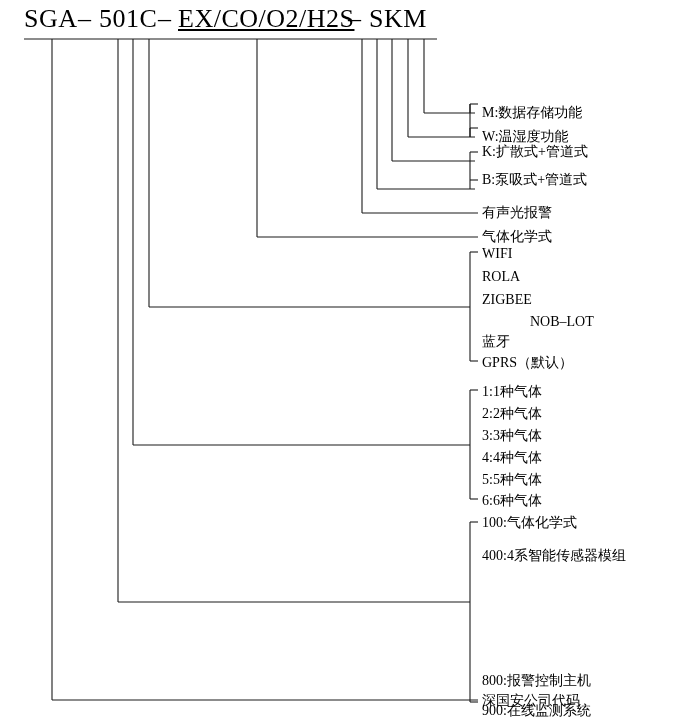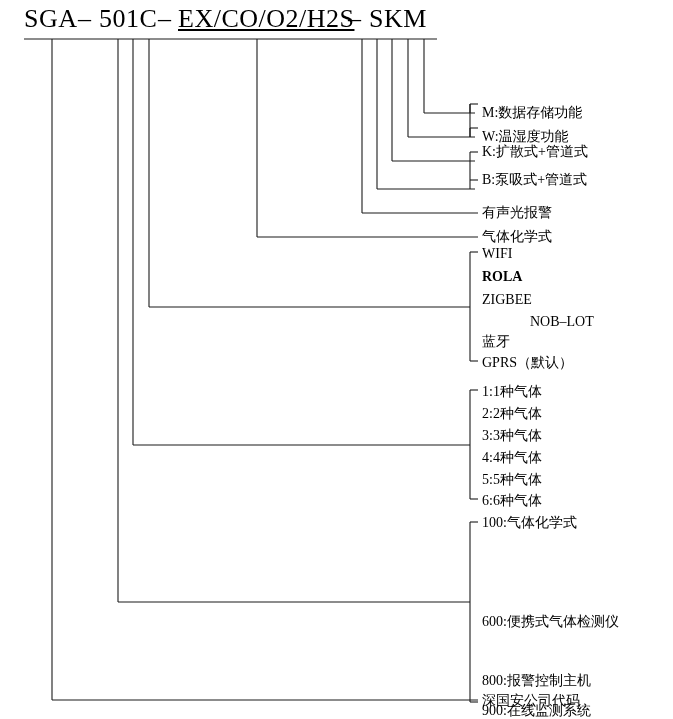--- a/index.html
+++ b/index.html
@@ -128,33 +128,33 @@
   <div class="lbl cn" style="left:482px; top:129px;">W:温湿度功能</div>
 
   <div class="lbl cn" style="left:482px; top:144px;">K:扩散式+管道式</div>
   <div class="lbl cn" style="left:482px; top:172px;">B:泵吸式+管道式</div>
 
   <div class="lbl cn" style="left:482px; top:205px;">有声光报警</div>
 
   <div class="lbl cn" style="left:482px; top:229px;">气体化学式</div>
 
   <div class="lbl" style="left:482px; top:246px;">WIFI</div>
-  <div class="lbl" style="left:482px; top:269px;font-weight:bold;">ROLA</div>
+  <div class="lbl" style="left:482px; top:269px;">ROLA</div>
   <div class="lbl" style="left:482px; top:292px;">ZIGBEE</div>
   <div class="lbl" style="left:482px; top:314px;margin-left:48px;">NOB–LOT</div>
   <div class="lbl cn" style="left:482px; top:334px;">蓝牙</div>
   <div class="lbl cn" style="left:482px; top:355px;">GPRS（默认）</div>
 
   <div class="lbl cn" style="left:482px; top:384px;">1:1种气体</div>
   <div class="lbl cn" style="left:482px; top:406px;">2:2种气体</div>
   <div class="lbl cn" style="left:482px; top:428px;">3:3种气体</div>
   <div class="lbl cn" style="left:482px; top:450px;">4:4种气体</div>
   <div class="lbl cn" style="left:482px; top:472px;">5:5种气体</div>
   <div class="lbl cn" style="left:482px; top:493px;">6:6种气体</div>
 
   <div class="lbl cn" style="left:482px; top:515px;">100:气体化学式</div>
-  <div class="lbl cn" style="left:482px; top:614px;">600:便携式气体检测仪</div>
+  <div class="lbl cn" style="left:482px; top:548px;">400:4系智能传感器模组</div>
   <div class="lbl cn" style="left:482px; top:673px;">800:报警控制主机</div>
   <div class="lbl cn" style="left:482px; top:695px;margin-top:8px;">900:在线监测系统</div>
 
   <div class="lbl cn" style="left:482px; top:693px;">深国安公司代码</div>
 
 </div>
 
 </body></html>

